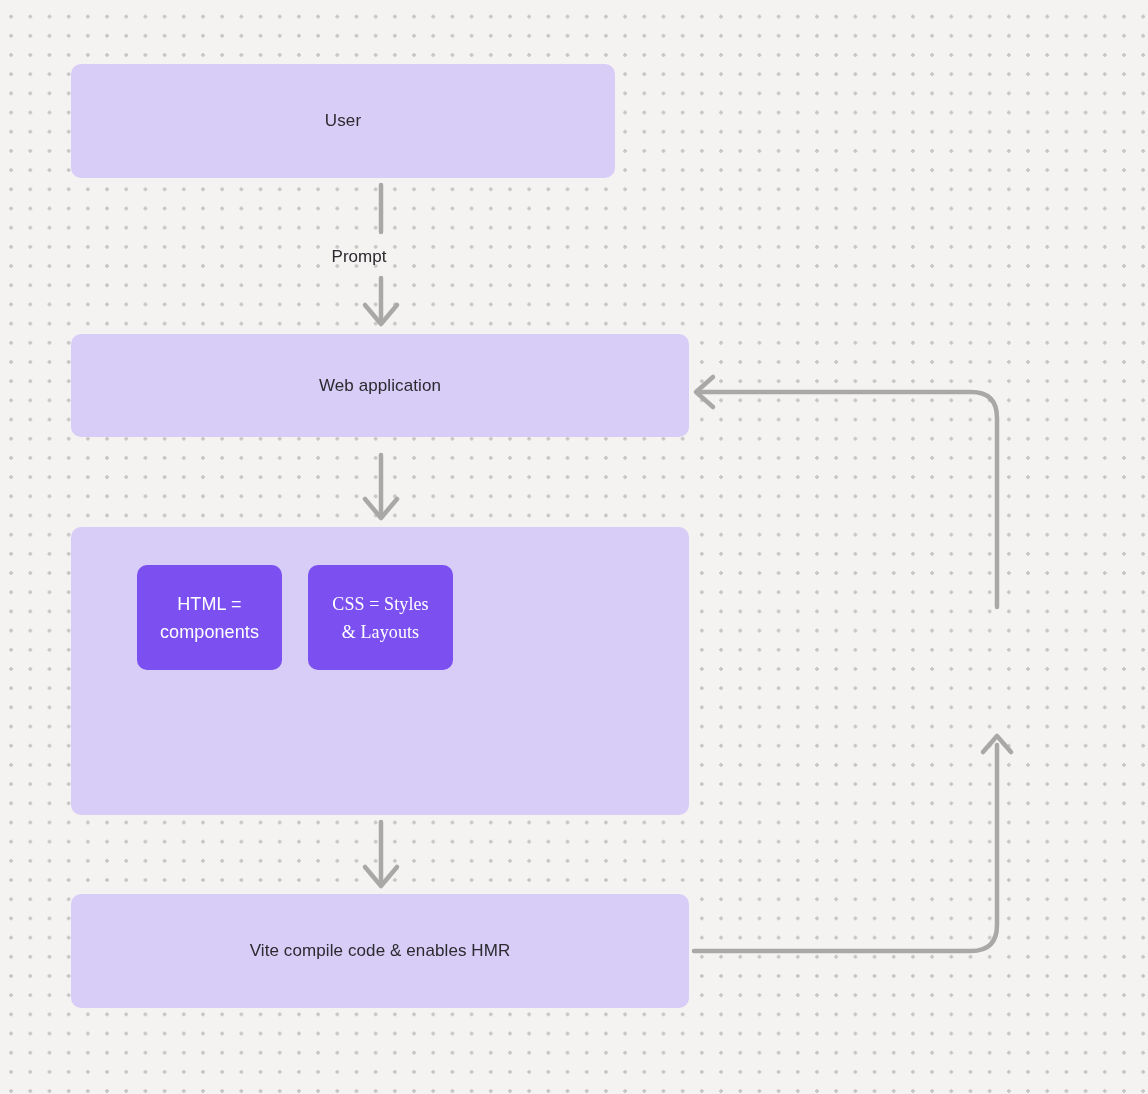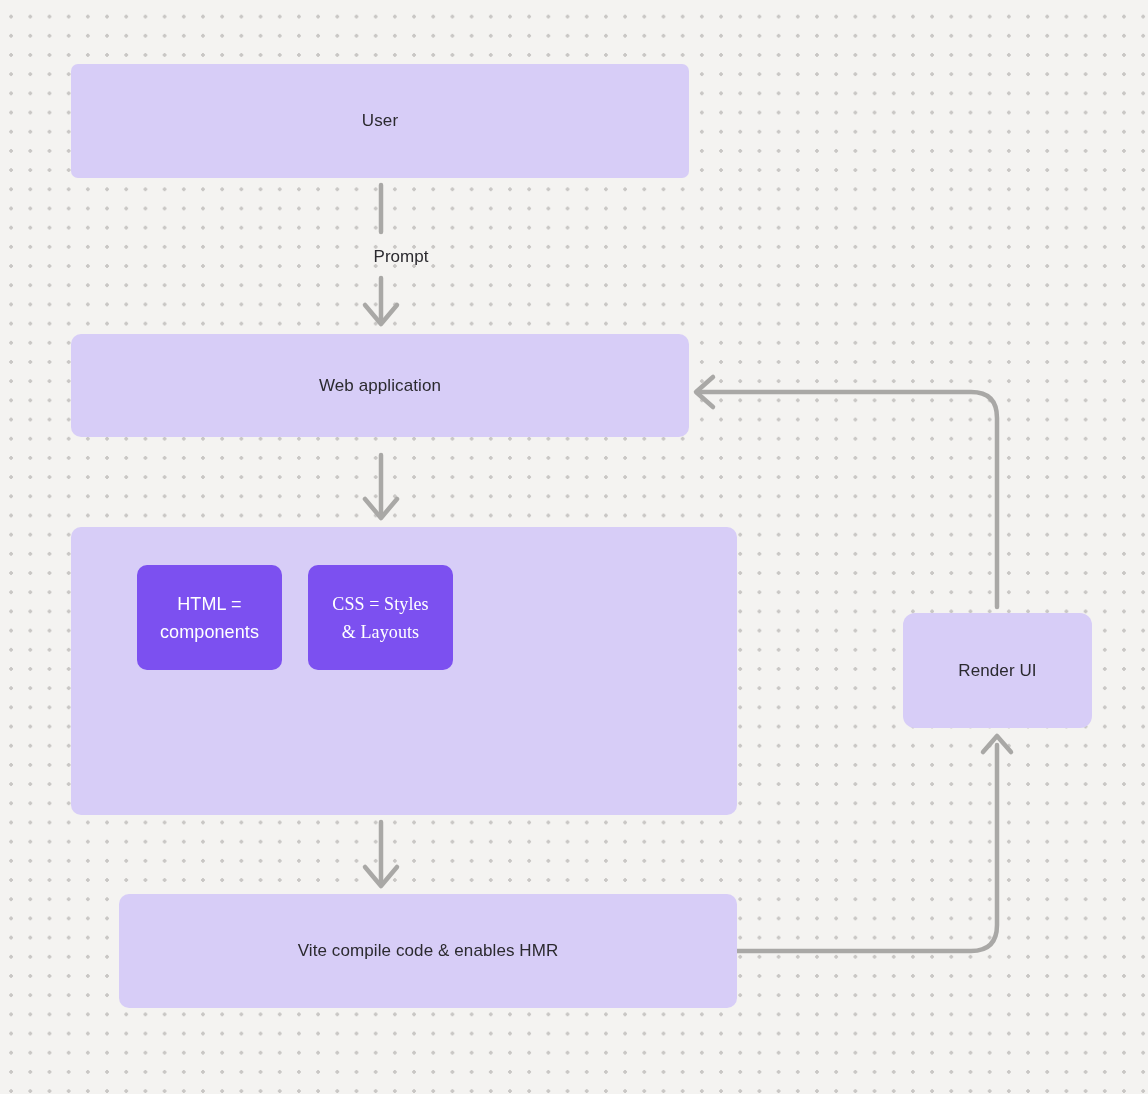--- a/index.html
+++ b/index.html
@@ -22,24 +22,24 @@
     position: absolute;
     background: #d7cdf7;
     border-radius: 10px;
     display: flex;
     align-items: center;
     justify-content: center;
     color: #2b2a2f;
     font-size: 17px;
     letter-spacing: 0.1px;
   }
-  .node-user        { left: 71px;  top: 64px;  width: 618px; height: 114px; border-radius: 7px; }
+  .node-user        { left: 71px;  top: 64px;  width: 544px; height: 114px; }
   .node-webapp      { left: 71px;  top: 334px; width: 618px; height: 103px; }
-  .node-group       { left: 71px;  top: 527px; width: 618px; height: 288px; display: block; padding-left: 48px; }
-  .node-vite        { left: 71px;  top: 894px; width: 618px; height: 114px; margin-left: 48px; }
+  .node-group       { left: 71px;  top: 527px; width: 618px; height: 288px; display: block; }
+  .node-vite        { left: 71px;  top: 894px; width: 618px; height: 114px; }
   .node-render      { left: 903px; top: 613px; width: 189px; height: 115px; border-radius: 12px; }
 
   .component {
     position: absolute;
     top: 38px;
     width: 145px;
     height: 105px;
     background: #7c50f0;
     border-radius: 10px;
     color: #ffffff;
@@ -61,21 +61,21 @@
     left: 0;
     top: 192px;
     width: 100%;
     text-align: center;
     color: #2b2a2f;
     font-size: 19px;
   }
 
   .edge-label {
     position: absolute;
-    left: 401px;
+    left: 359px;
     top: 245px;
     transform: translateX(-50%);
     color: #2b2a2f;
     font-size: 17px;
     line-height: 23px;
     white-space: nowrap;
   }
 
   svg.connectors {
     position: absolute;
@@ -143,17 +143,14 @@
     <div class="component component-css">
       <span>CSS = Styles</span>
       <span>&amp; Layouts</span>
     </div>
   </div>
 
   <div class="node node-vite">
     <span>Vite compile code &amp; enables HMR</span>
   </div>
 
-  <div class="node node-render">
-    <span>Render UI</span>
-  </div>
 
 </div>
 
 </body></html>

